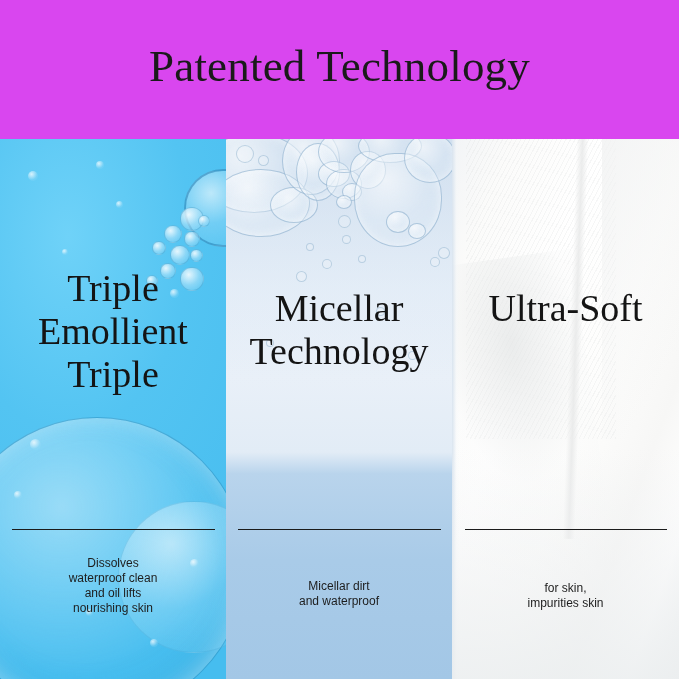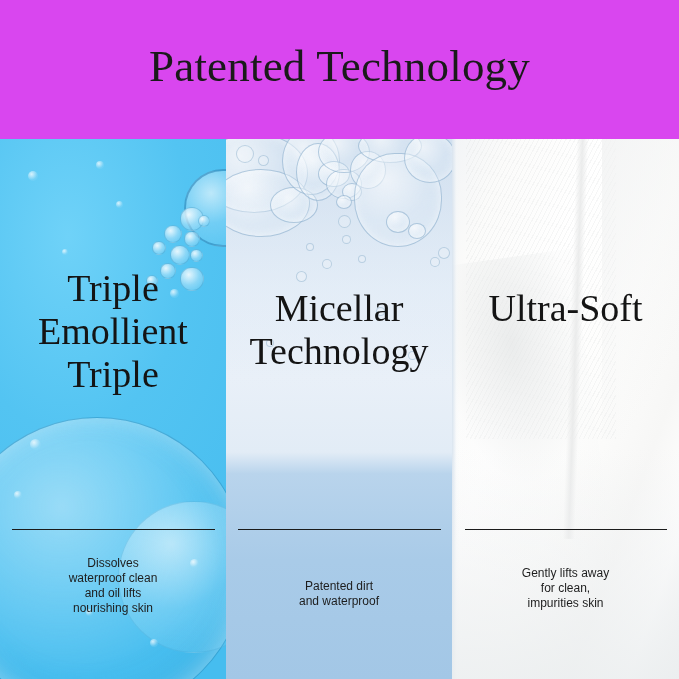--- a/index.html
+++ b/index.html
@@ -352,21 +352,21 @@
         <div class="micro" style="left:182px; top:212px; width:7px; height:7px;"></div>
       </div>
 
       <div class="panel-content">
         <div class="headline headline-2">
           <span>Micellar</span><br>
           <span>Technology</span>
         </div>
         <div class="divider divider-2"></div>
         <div class="subtext subtext-2">
-          <span>Patented dirt</span><br>
+          <span>Micellar dirt</span><br>
           <span>and waterproof</span>
         </div>
       </div>
     </div>
 
     <div class="panel panel-3">
       <div class="bg-wipe">
         <div class="weave"></div>
         <div class="fold-a"></div>
         <div class="fold-b"></div>
@@ -374,21 +374,21 @@
         <div class="edge-left"></div>
         <div class="shade-bottom"></div>
       </div>
 
       <div class="panel-content">
         <div class="headline headline-3">
           <span>Ultra-Soft</span><br>
         </div>
         <div class="divider divider-3"></div>
         <div class="subtext subtext-3">
-          <span>Gently lifts away</span><br>
-          <span>for clean,</span><br>
+          <br>
+          <span>for skin,</span><br>
           <span>impurities skin</span>
         </div>
       </div>
     </div>
 
   </div>
 </div>
 
 </body></html>

